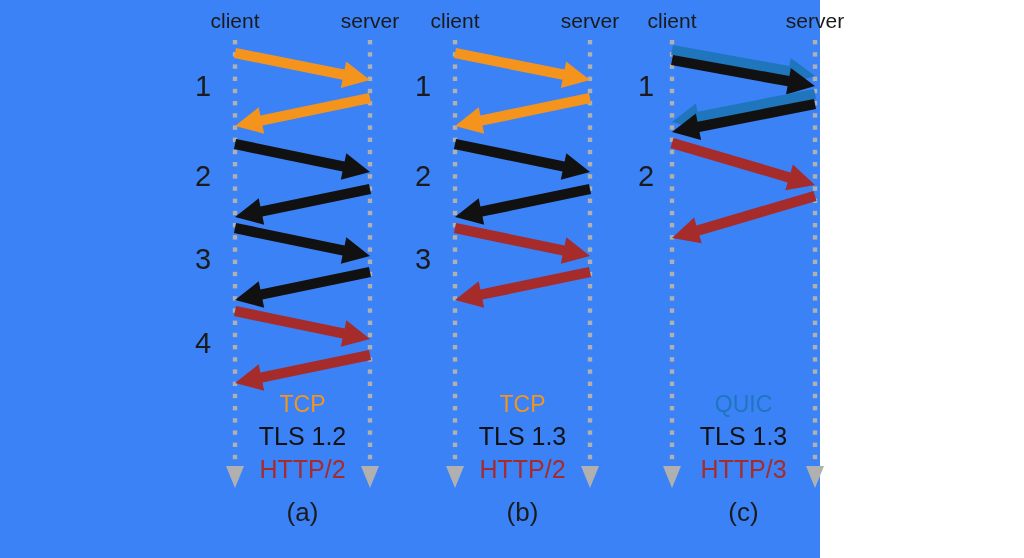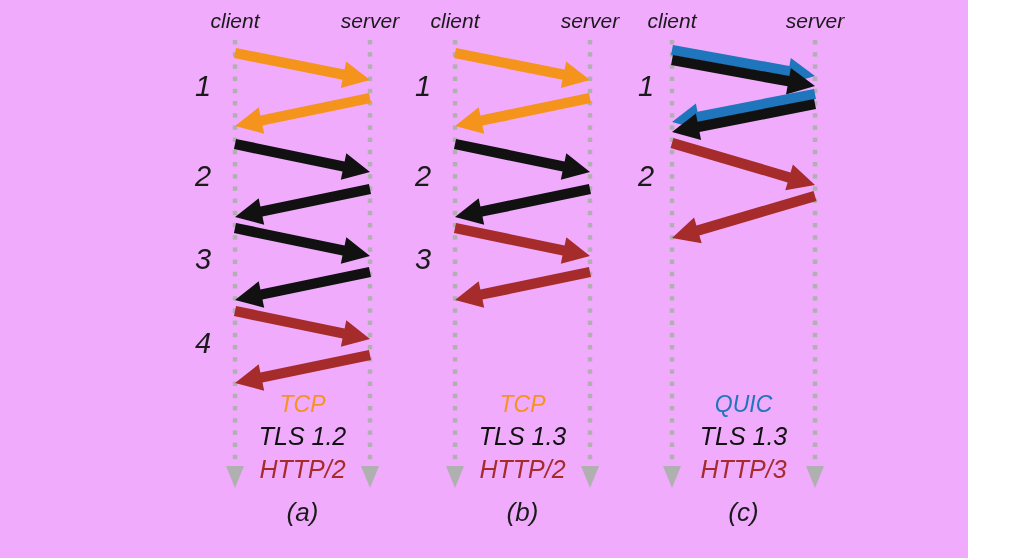--- a/index.html
+++ b/index.html
@@ -8,24 +8,23 @@
     background: #ffffff;
   }
   body {
     width: 1024px;
     height: 558px;
     font-family: "Liberation Sans", sans-serif;
     overflow: hidden;
   }
   #stage {
     position: relative;
-    width: 968px;
+    width: 820px;
     height: 558px;
-    background: #f0abfc;
-    font-style: italic;
+    background: #3b82f6;
   }
   svg#diagram {
     display: block;
     width: 1024px;
     height: 558px;
   }
   .endpoint-label {
     font-family: "Liberation Sans", sans-serif;
     font-size: 21px;
     fill: #1a1a1a;

